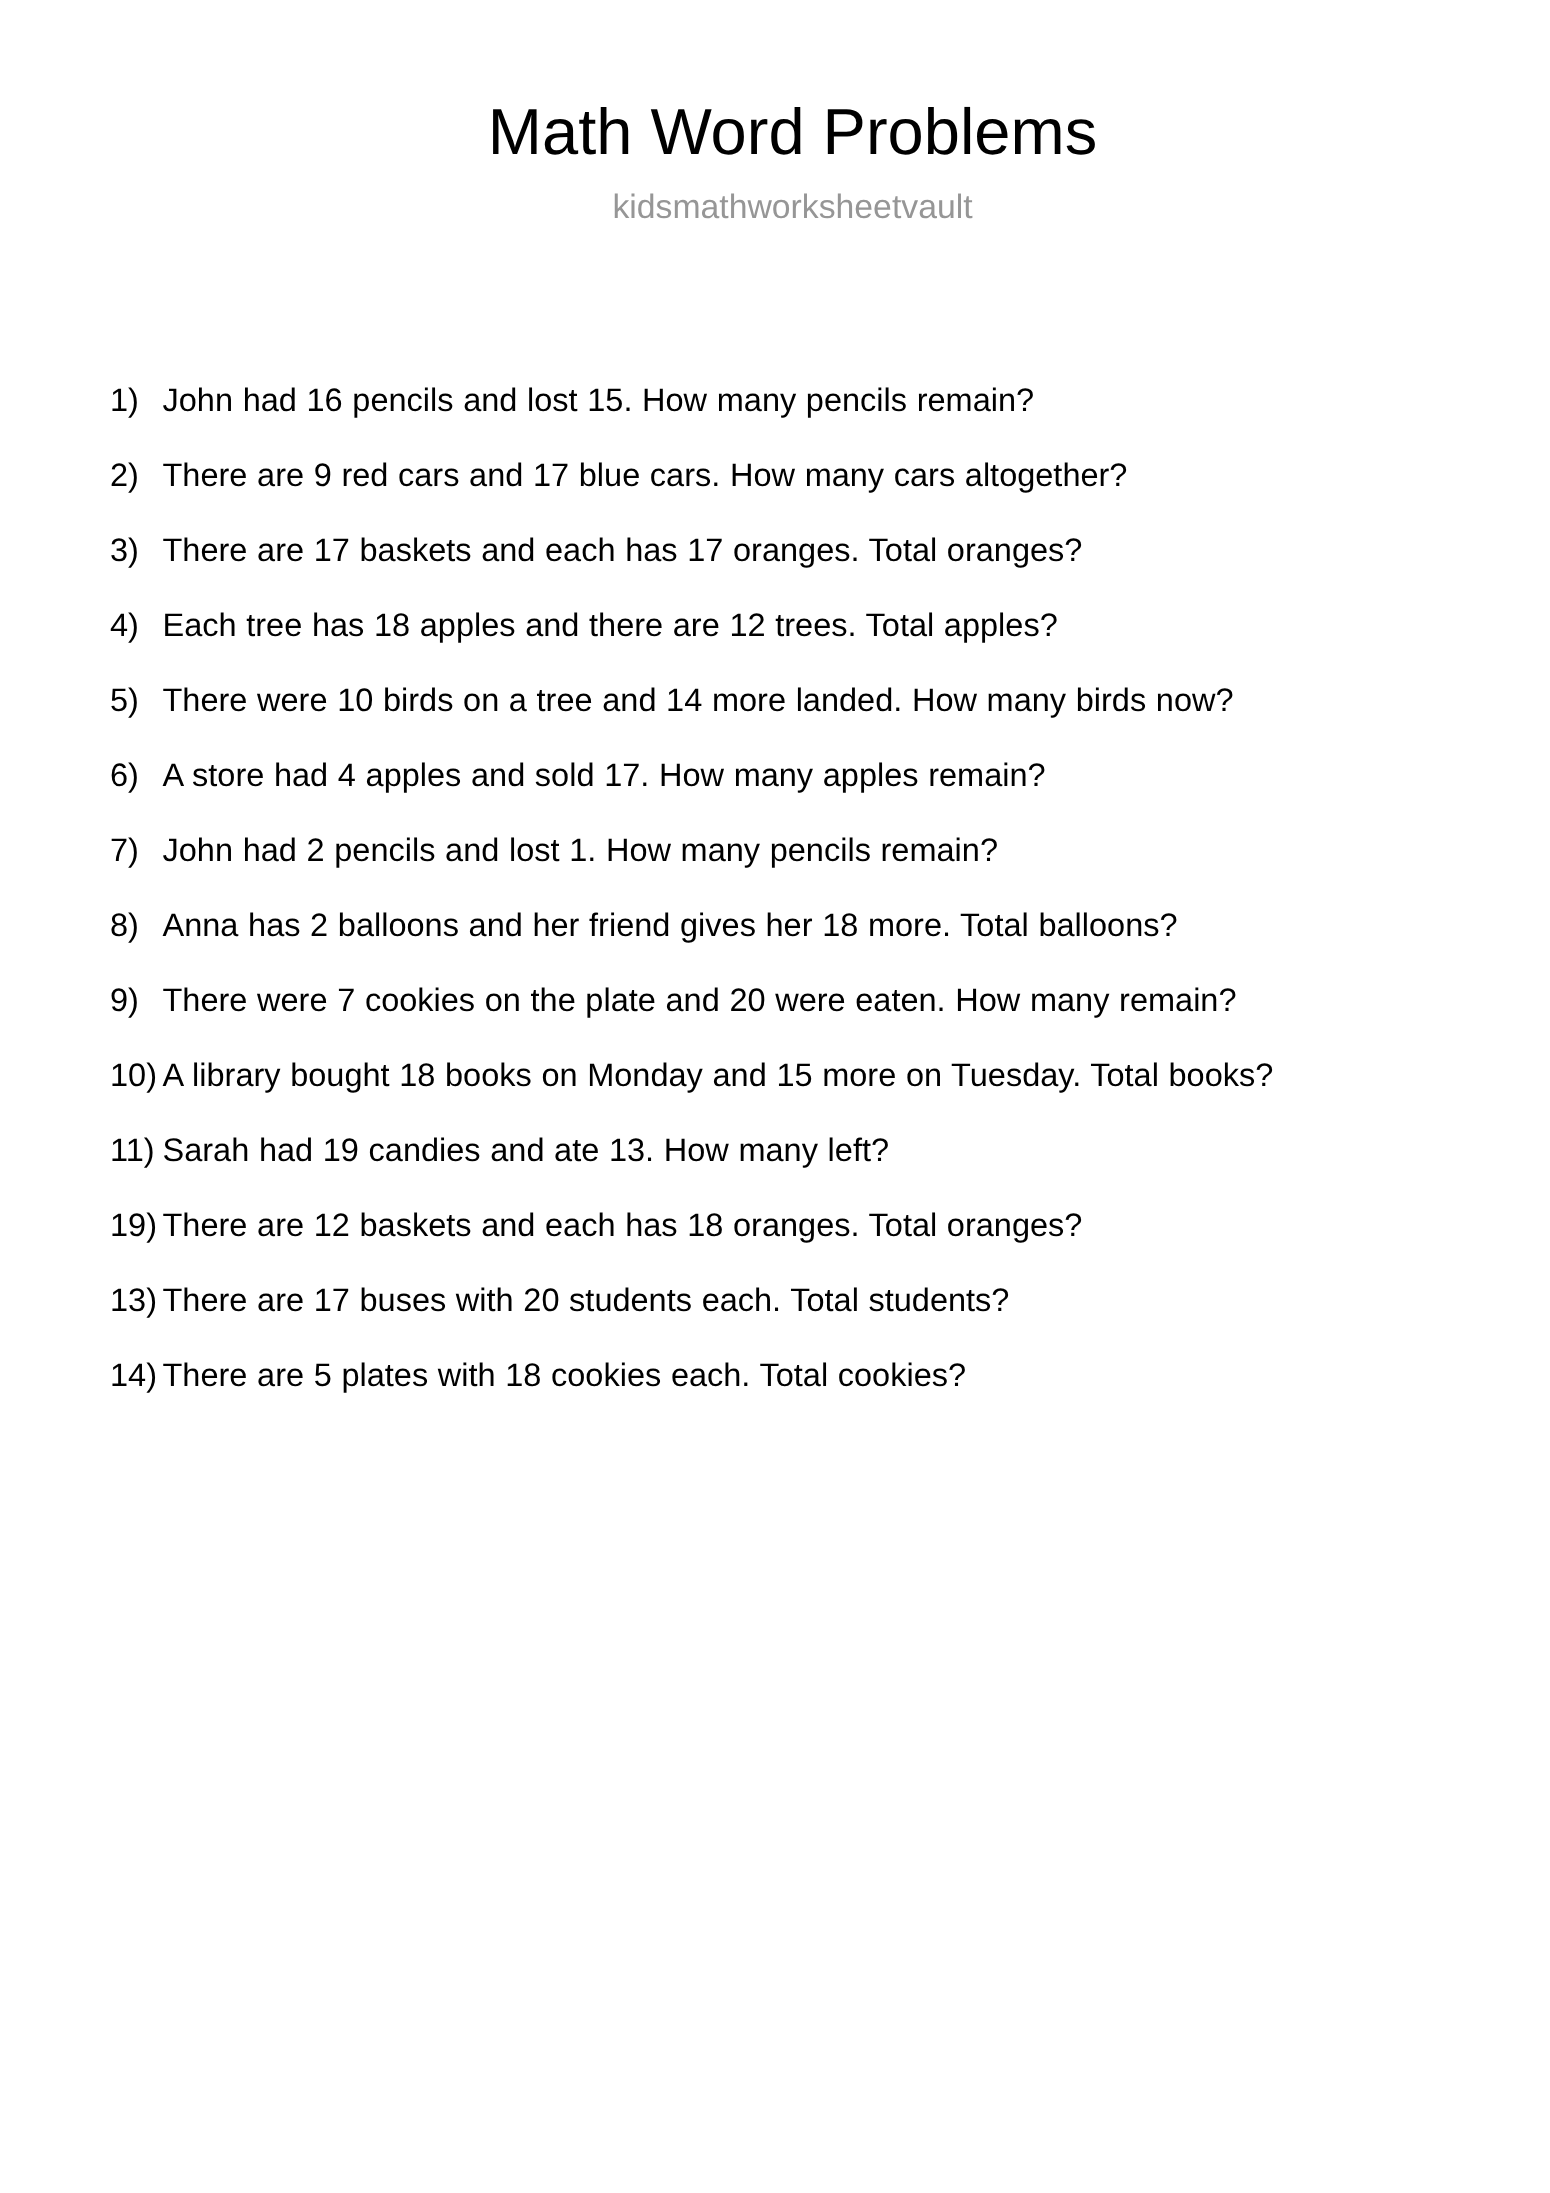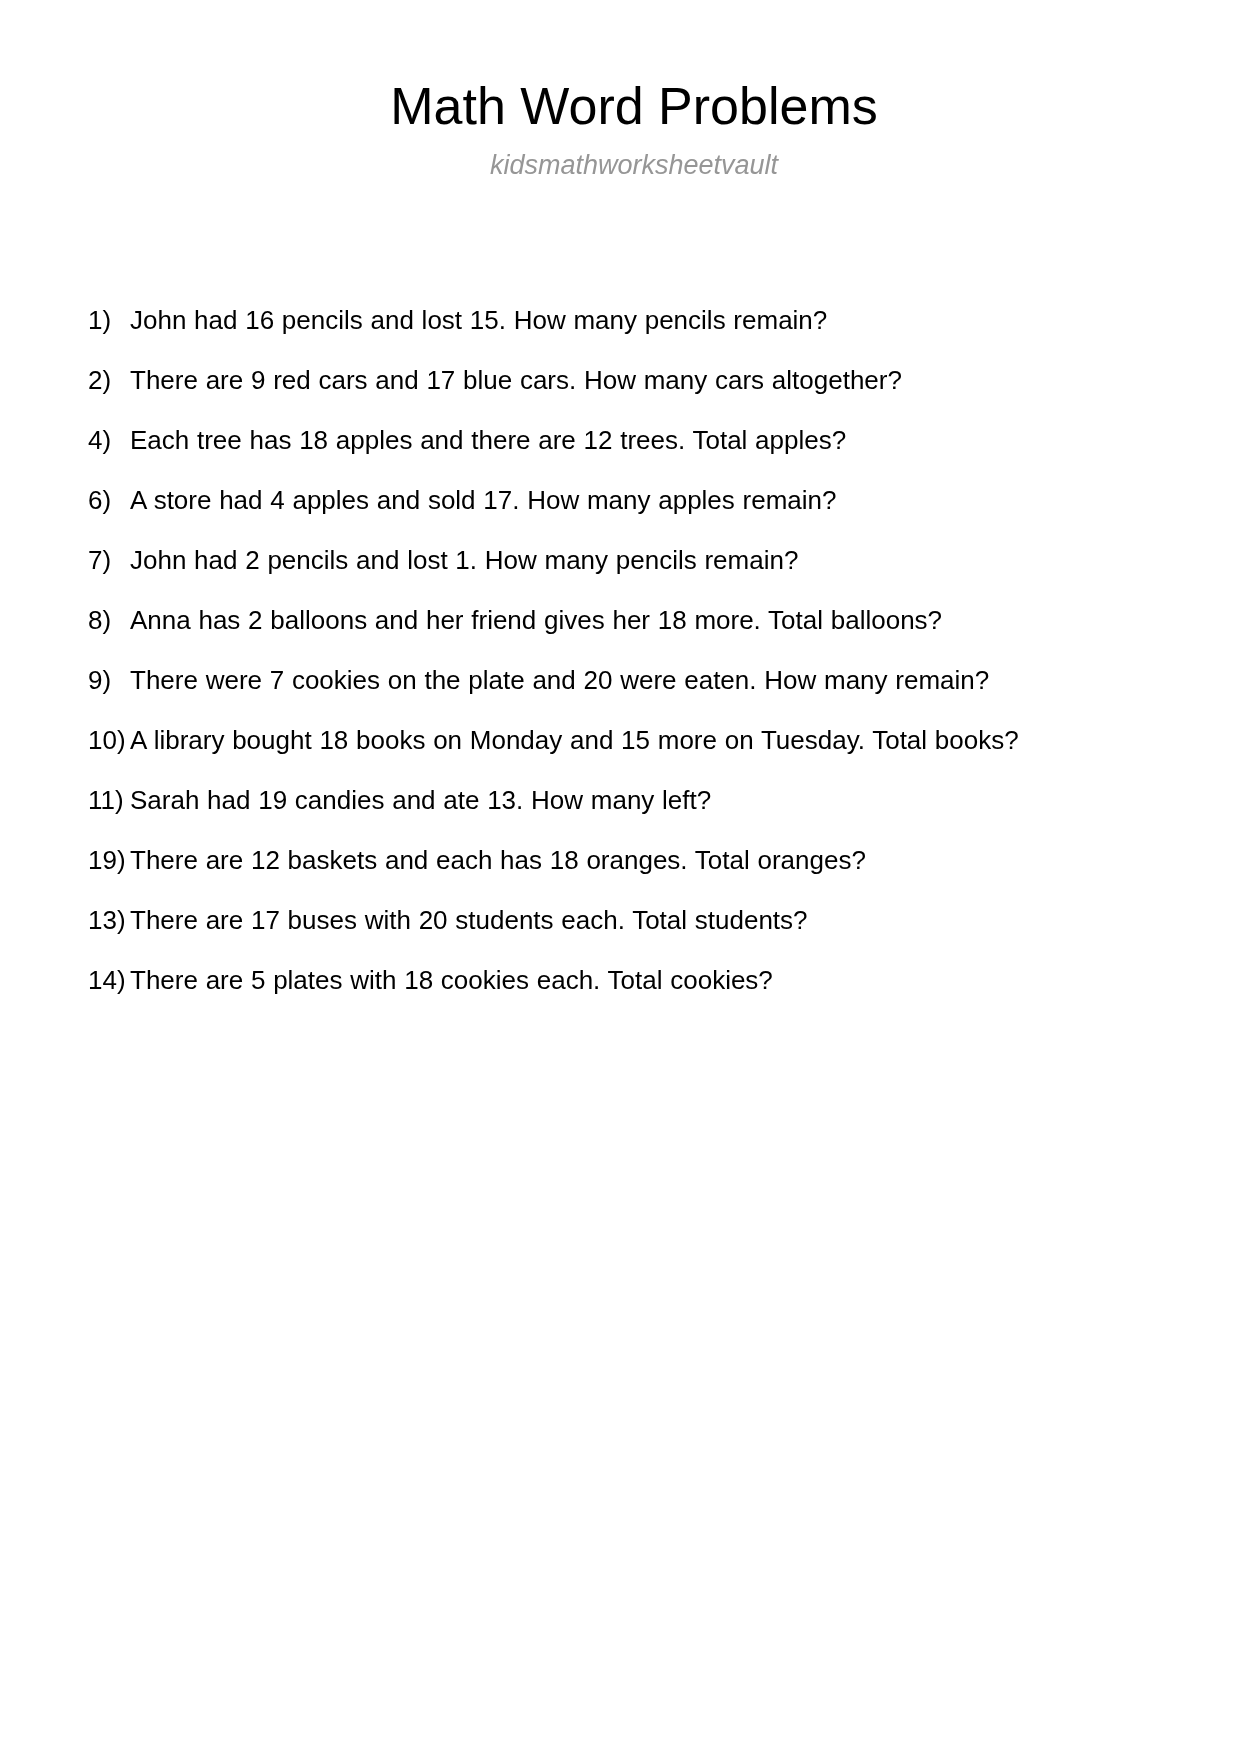--- a/index.html
+++ b/index.html
@@ -35,21 +35,20 @@
     letter-spacing: 0px;
     color: #000000;
     margin: 0;
   }
   .worksheet-subtitle {
     font-size: 27px;
     font-weight: 400;
     line-height: 1.2;
     color: #969696;
     margin: 14px 0 0 0;
-    font-style: italic;
   }
 
   
   .problems {
     margin: 0;
     padding: 0;
     list-style: none;
     position: absolute;
     left: 88px;
     top: 300px;
@@ -79,21 +78,23 @@
 <div class="page">
 
   <div class="header">
     <h1 class="worksheet-title">Math Word Problems</h1>
     <div class="worksheet-subtitle">kidsmathworksheetvault</div>
   </div>
 
   <ol class="problems" id="problems-list">
       <li class="problem-item"><span class="problem-number">1)</span><span class="problem-text">John had 16 pencils and lost 15. How many pencils remain?</span></li>
       <li class="problem-item"><span class="problem-number">2)</span><span class="problem-text">There are 9 red cars and 17 blue cars. How many cars altogether?</span></li>
+      <li class="problem-item"><span class="problem-number">3)</span><span class="problem-text">There are 17 baskets and each has 17 oranges. Total oranges?</span></li>
       <li class="problem-item"><span class="problem-number">4)</span><span class="problem-text">Each tree has 18 apples and there are 12 trees. Total apples?</span></li>
+      <li class="problem-item"><span class="problem-number">5)</span><span class="problem-text">There were 10 birds on a tree and 14 more landed. How many birds now?</span></li>
       <li class="problem-item"><span class="problem-number">6)</span><span class="problem-text">A store had 4 apples and sold 17. How many apples remain?</span></li>
       <li class="problem-item"><span class="problem-number">7)</span><span class="problem-text">John had 2 pencils and lost 1. How many pencils remain?</span></li>
       <li class="problem-item"><span class="problem-number">8)</span><span class="problem-text">Anna has 2 balloons and her friend gives her 18 more. Total balloons?</span></li>
       <li class="problem-item"><span class="problem-number">9)</span><span class="problem-text">There were 7 cookies on the plate and 20 were eaten. How many remain?</span></li>
       <li class="problem-item"><span class="problem-number">10)</span><span class="problem-text">A library bought 18 books on Monday and 15 more on Tuesday. Total books?</span></li>
       <li class="problem-item"><span class="problem-number">11)</span><span class="problem-text">Sarah had 19 candies and ate 13. How many left?</span></li>
       <li class="problem-item"><span class="problem-number">19)</span><span class="problem-text">There are 12 baskets and each has 18 oranges. Total oranges?</span></li>
       <li class="problem-item"><span class="problem-number">13)</span><span class="problem-text">There are 17 buses with 20 students each. Total students?</span></li>
       <li class="problem-item"><span class="problem-number">14)</span><span class="problem-text">There are 5 plates with 18 cookies each. Total cookies?</span></li>
     </ol>

